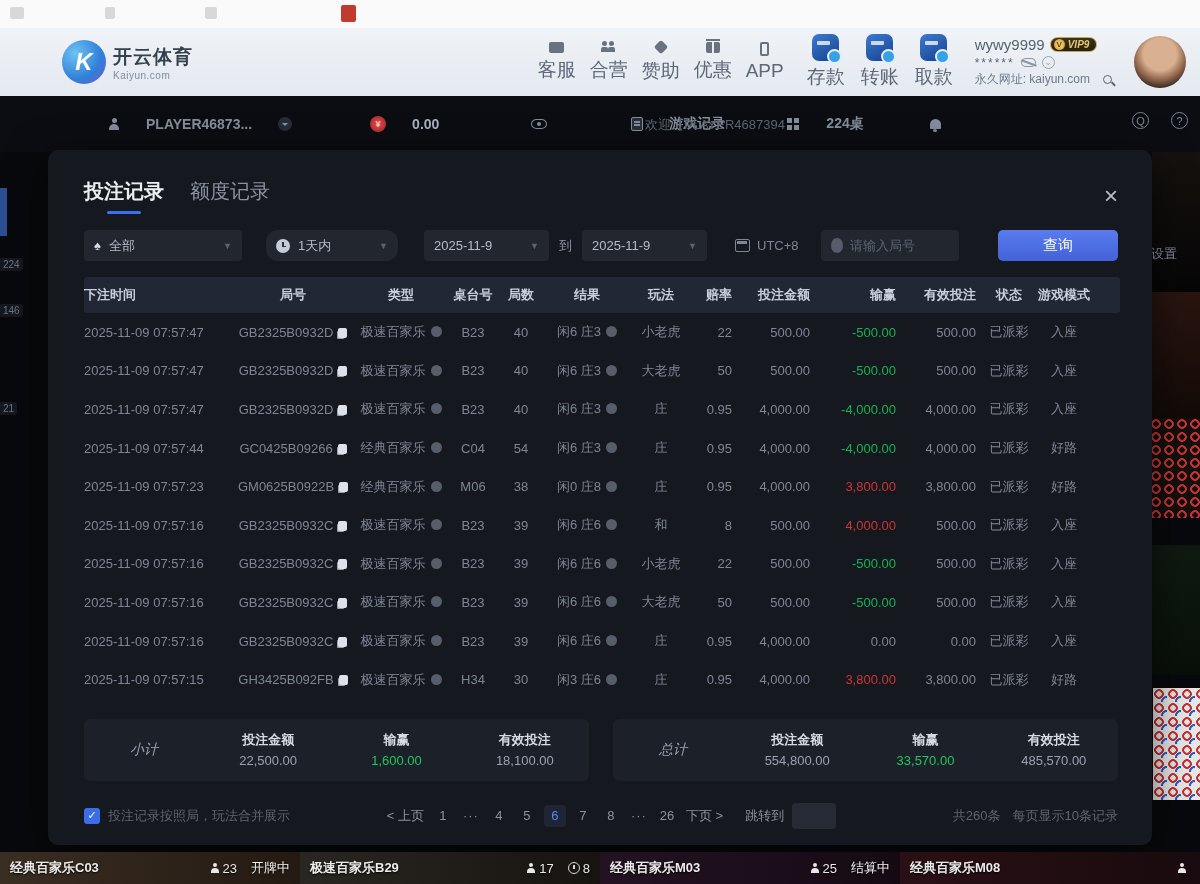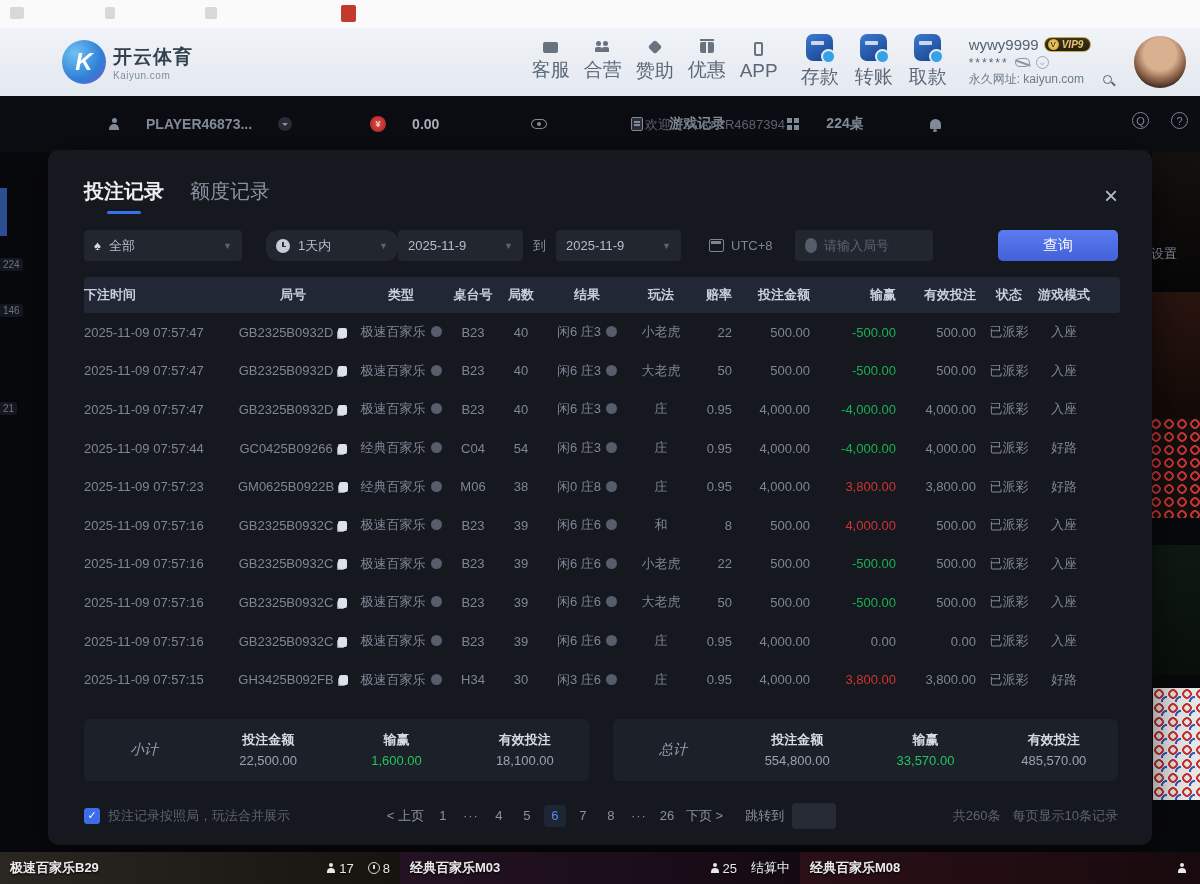--- a/index.html
+++ b/index.html
@@ -43,21 +43,21 @@
   .user-name { font-size:15px; color:#55626f; }
   .vip-badge { display:flex; align-items:center; gap:3px; background:linear-gradient(#3a3320,#26200f);
     border:1px solid #c9a54a; border-radius:9px; padding:1px 7px 1px 3px; }
   .vip-medal { width:11px; height:11px; border-radius:50%; background:radial-gradient(#ffe18a,#c98f1f);
     color:#5c3c00; font-size:8px; font-weight:bold; display:flex; align-items:center; justify-content:center; }
   .vip-text { font-size:10px; font-weight:bold; font-style:italic; color:#e9c66b; }
   .user-line2 { display:flex; align-items:center; gap:6px; }
   .pw-mask { font-size:12px; color:#5c6878; letter-spacing:2px; margin-top:2px; }
   .mini-circle { width:13px; height:13px; border:1px solid #9aa6b4; border-radius:50%;
     color:#9aa6b4; font-size:9px; display:flex; align-items:center; justify-content:center; }
-  .user-line3 { font-size:12px; color:#6c7a8a; display:flex; align-items:center; gap:19px; white-space:nowrap; }
+  .user-line3 { font-size:12px; color:#6c7a8a; display:flex; align-items:center; gap:13px; white-space:nowrap; }
   .avatar { width:52px; height:52px; border-radius:50%; margin-left:6px; overflow:hidden;
     background:radial-gradient(circle at 50% 35%, #d9b191 38%, #8a5f46 62%, #3c2f28 78%, #23201e); }
 
   
   #subheader { left:0; top:96px; width:1200px; height:56px; background:#0b0d12; display:flex; align-items:center; }
   .sub-left { display:flex; align-items:center; gap:26px; margin-left:108px;font-weight:bold; }
   .sub-text { font-size:14px; color:#848d9b; }
   .balance { font-size:14px; color:#aab2be; }
   .sub-sep { width:26px; }
   .welcome { position:absolute; left:645px; top:20px; font-size:13px; color:#5d6571; }
@@ -90,21 +90,21 @@
   .tab.active::after { content:""; position:absolute; left:50%; transform:translateX(-50%);
     bottom:0; width:34px; height:3px; border-radius:2px; background:#3a6ff0; }
   .close-x { margin-left:auto; font-size:24px; color:#b9bfc9; cursor:pointer; line-height:20px; margin-bottom:8px; }
 
   
   .filters { display:flex; align-items:center; margin:16px 34px 0 36px; gap:0; }
   .fctl { height:31px; background:#21262f; border-radius:4px; display:flex; align-items:center;
     font-size:13px; color:#b6bdc9; padding:0 10px; }
   .fctl .chev { margin-left:auto; font-size:9px; color:#5b6372; }
   .f-type { width:158px; margin-right:24px; gap:8px; }
-  .f-range { width:132px; gap:8px;border-radius:12px; }
+  .f-range { width:132px; margin-right:26px; gap:8px;border-radius:12px; }
   .f-date { width:125px; gap:6px; }
   .to-label { font-size:13px; color:#8b93a1; margin:0 10px; }
   .utc { display:flex; align-items:center; gap:7px; margin-left:28px; font-size:13px; color:#7d8694; }
   .f-search { width:138px; margin-left:22px; gap:7px; }
   .f-search input { background:transparent; border:none; outline:none; color:#b6bdc9;
     font-size:13px; width:100%; font-family:inherit; }
   .f-search input::placeholder { color:#5d6572; }
   .query-btn { margin-left:auto; width:120px; height:31px; border:none; border-radius:5px;
     background:linear-gradient(#5a7cf0,#4361d8); color:#fff; font-size:15px; cursor:pointer;
     font-family:inherit; }
@@ -595,20 +595,30 @@
         </span>
       </div>
       <div class="count-info">
         <span>共260条</span>
         <span>每页显示10条记录</span>
       </div>
     </div>
   </div>
 
   <div id="bottom-bar" class="abs">
+    <div class="tile tile1">
+      <span class="tile-name">经典百家乐C03</span>
+      <span class="tile-right">
+        <span class="tile-count">
+            <span class="ic ic-person-w"></span>
+            <span>23</span>
+          </span>
+        <span class="tile-status">开牌中</span>
+      </span>
+    </div>
     <div class="tile tile2">
       <span class="tile-name">极速百家乐B29</span>
       <span class="tile-right">
         <span class="tile-count">
             <span class="ic ic-person-w"></span>
             <span>17</span>
           </span>
         <span class="tile-count">
             <span class="ic ic-clock-y"></span>
             <span>8</span>

